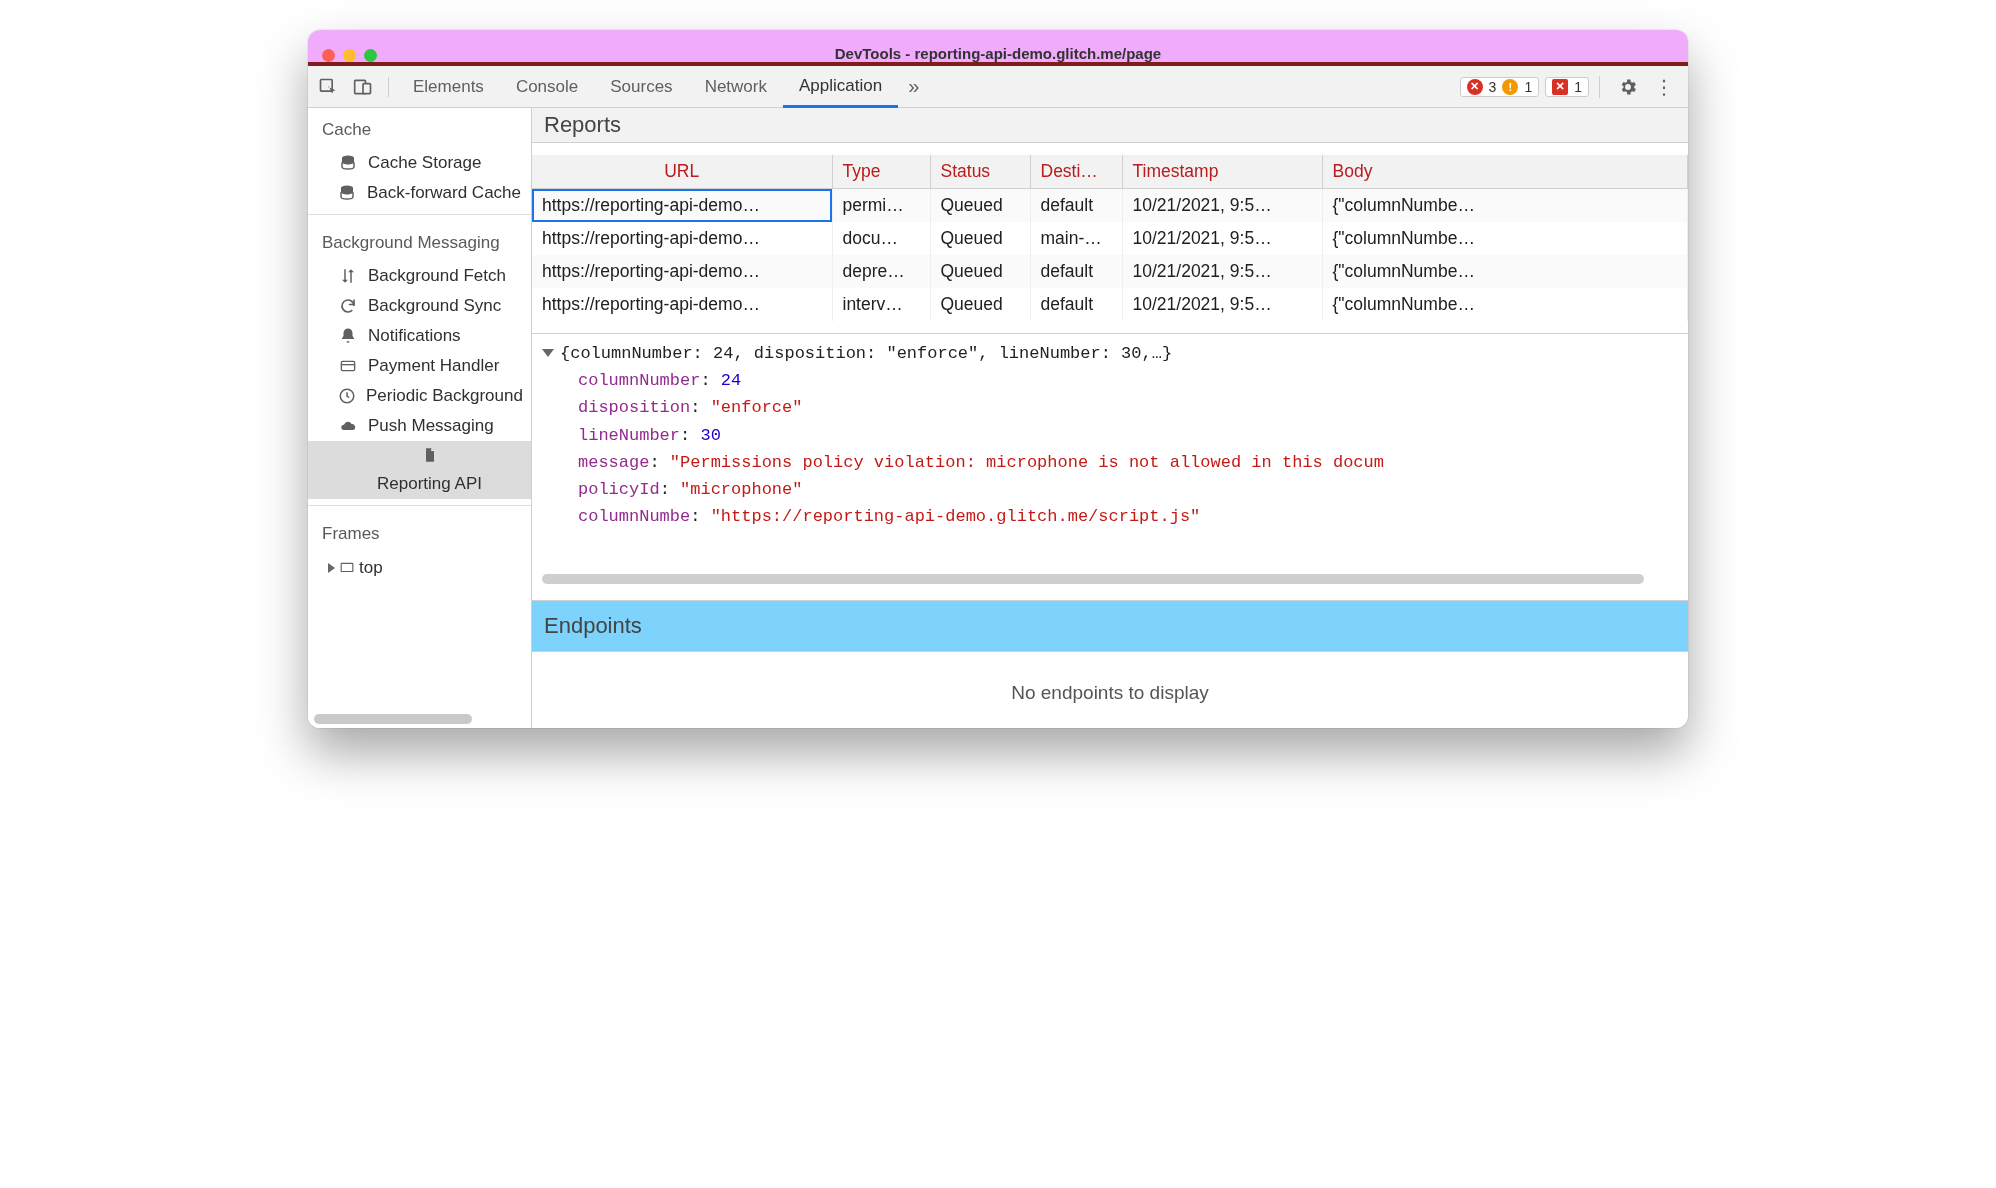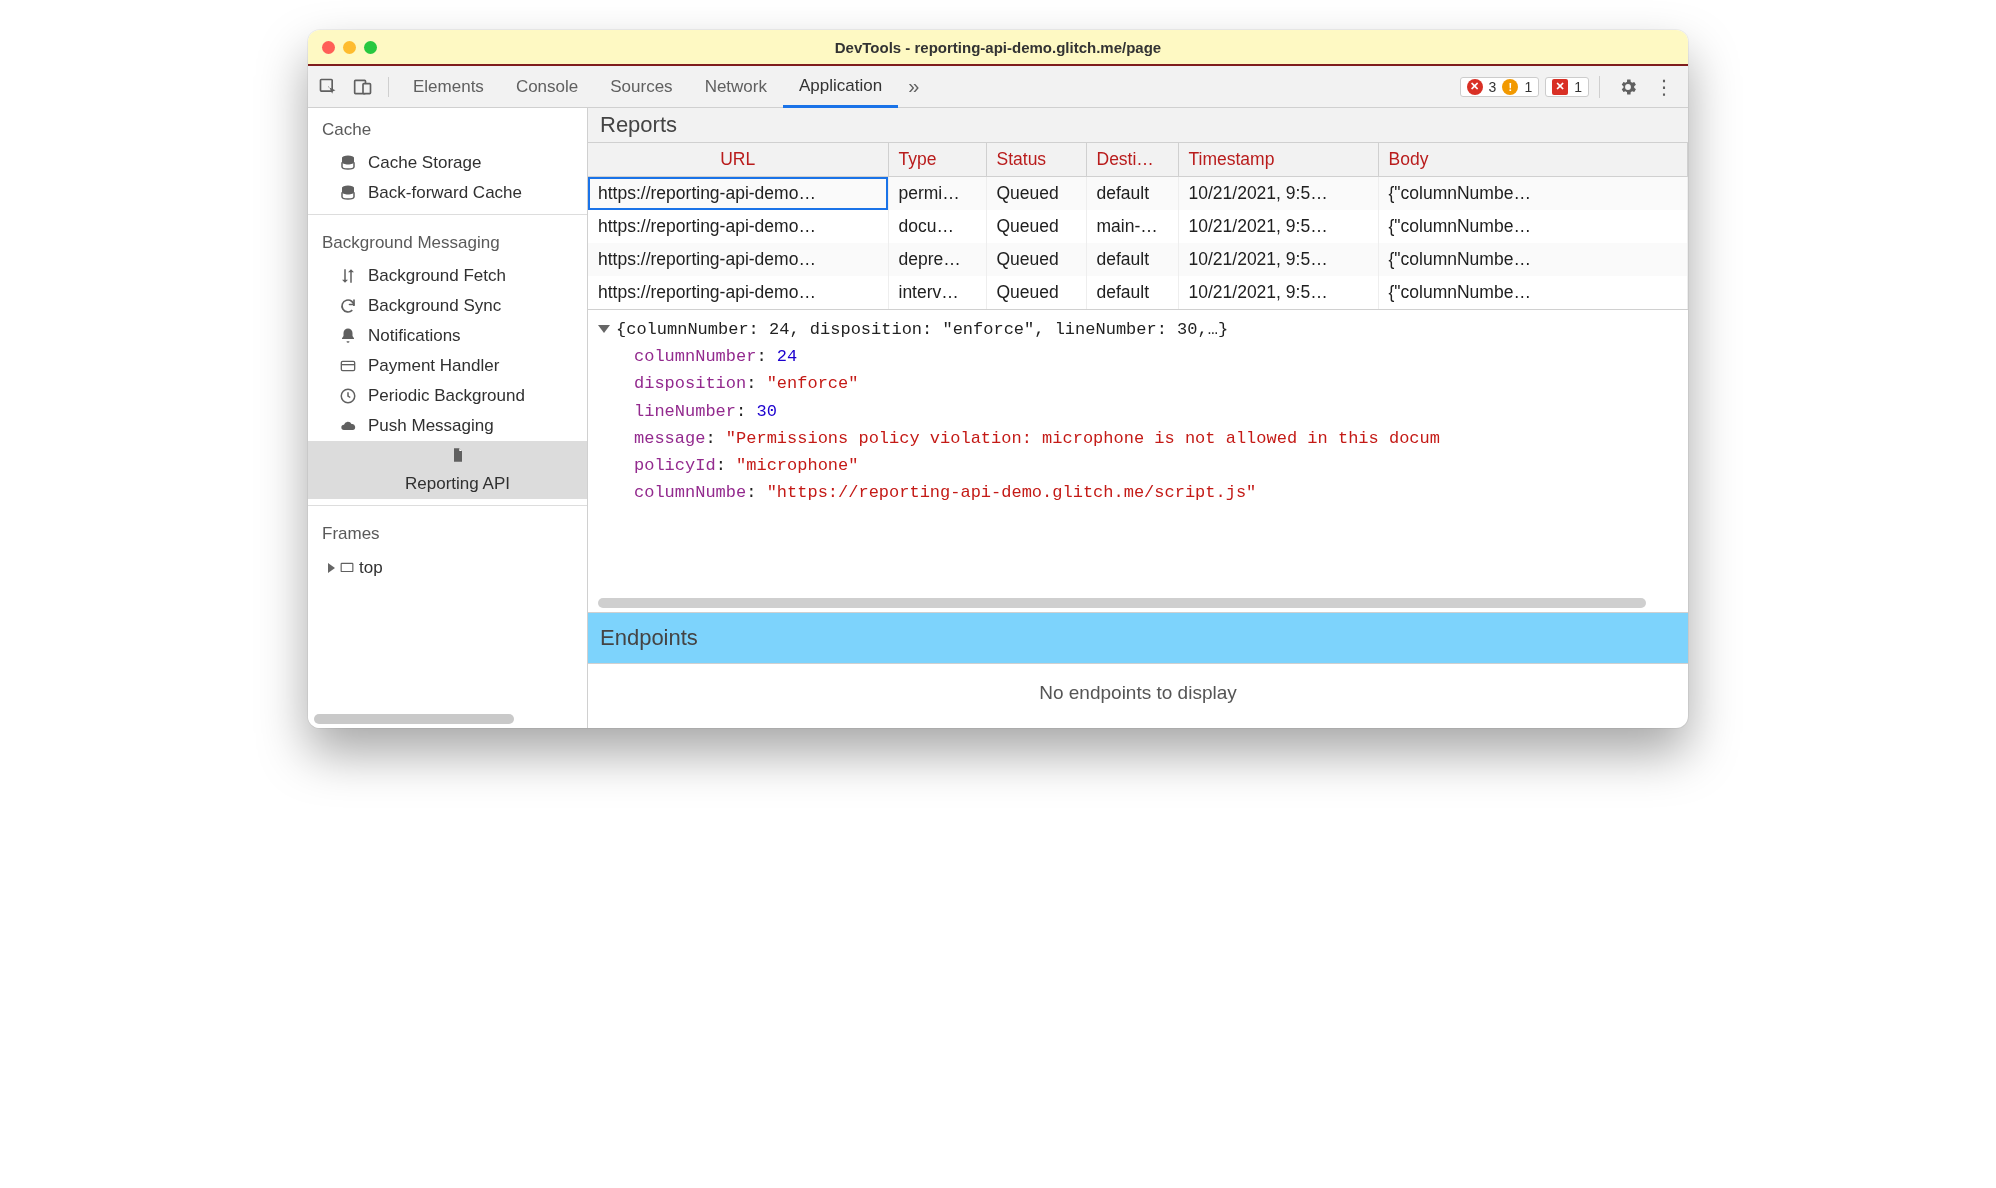--- a/index.html
+++ b/index.html
@@ -16,27 +16,27 @@
     width: 1380px;
     border-radius: 12px;
     overflow: hidden;
     box-shadow: 0 25px 50px rgba(0,0,0,0.35), 0 0 0 1px rgba(0,0,0,0.05);
     background: #fff;
     display: flex;
     flex-direction: column;
   }
   
   .titlebar {
-    background: #fef9c3;
+    background: #f0abfc;
     height: 36px;
     display: flex;
-    align-items: center;
+    align-items: flex-end;
     padding: 0 14px;
     position: relative;
-    border-bottom: 2px solid #7f1d1d;
+    border-bottom: 4px solid #7f1d1d;
   }
   .traffic { display: flex; gap: 8px; }
   .dot { width: 13px; height: 13px; border-radius: 50%; }
   .dot.red { background: #ff5f57; }
   .dot.yellow { background: #febc2e; }
   .dot.green { background: #28c840; }
   .titlebar .title {
     position: absolute; left:0; right:0;
     text-align: center;
     font-weight: 600;
@@ -69,21 +69,21 @@
   }
   .badge-icon { width:16px; height:16px; border-radius:50%; display:flex; align-items:center; justify-content:center; color:#fff; font-size:11px; font-weight:bold;}
   .badge-icon.err { background:#d93025; }
   .badge-icon.warn { background:#f29900; }
   .badge-icon.x  { background:#d93025; }
   .sep-v { width:1px; height:22px; background:#cfcfcf; margin:0 10px;}
   .gear, .kebab { color:#606060; padding:0 8px; font-size:20px; cursor:pointer;}
   
   .main { display:flex; height: 620px; }
   .sidebar {
-    width: 280px;
+    width: 224px;
     border-right:1px solid #d0d0d0;
     background:#fff;
     font-size:17px;
     color:#303030;
     overflow:hidden;
     position:relative;
   }
   .side-section-title { padding:12px 14px 8px; color:#5a5a5a; font-size:17px;}
   .side-item {
     display:flex; align-items:center; gap:10px;
@@ -95,21 +95,21 @@
   .side-item .icn { width:20px; display:inline-flex; justify-content:center; color:#555; font-size:16px;}
   .side-divider { border-top:1px solid #ddd; margin:6px 0;}
   .frames-row { display:flex; align-items:center; gap:3px; padding:6px 10px 6px 20px;}
   .triangle { display:inline-block; width:0;height:0;border-top:5px solid transparent;border-bottom:5px solid transparent;border-left:7px solid #666;}
   .hscroll-track {
     position:absolute; bottom:4px; left:6px; right:6px; height:10px;
     background:rgba(0,0,0,0); border-radius:5px;
   }
   .hscroll-thumb { width:75%; height:100%; background:#c9c9c9; border-radius:5px;}
   
-  .details { flex:1; display:flex; flex-direction:column; min-width:0; position:relative;}
+  .details { flex:1; display:flex; flex-direction:column; min-width:0; position:relative;gap:12px;}
   .pane-title {
     background:#f2f2f2; border-bottom:1px solid #d0d0d0;
     padding:4px 12px; font-size:22px; color:#444;
   }
   table.reports { width:100%; border-collapse:collapse; font-size:17.5px; color:#202020; table-layout:fixed;}
   table.reports th {
     background:#f2f2f2; text-align:left; font-weight:400; color:#b91c1c;
     border-right:1px solid #d0d0d0; border-bottom:1px solid #d0d0d0;
     padding:6px 10px; white-space:nowrap; overflow:hidden; text-overflow:ellipsis;
   }

